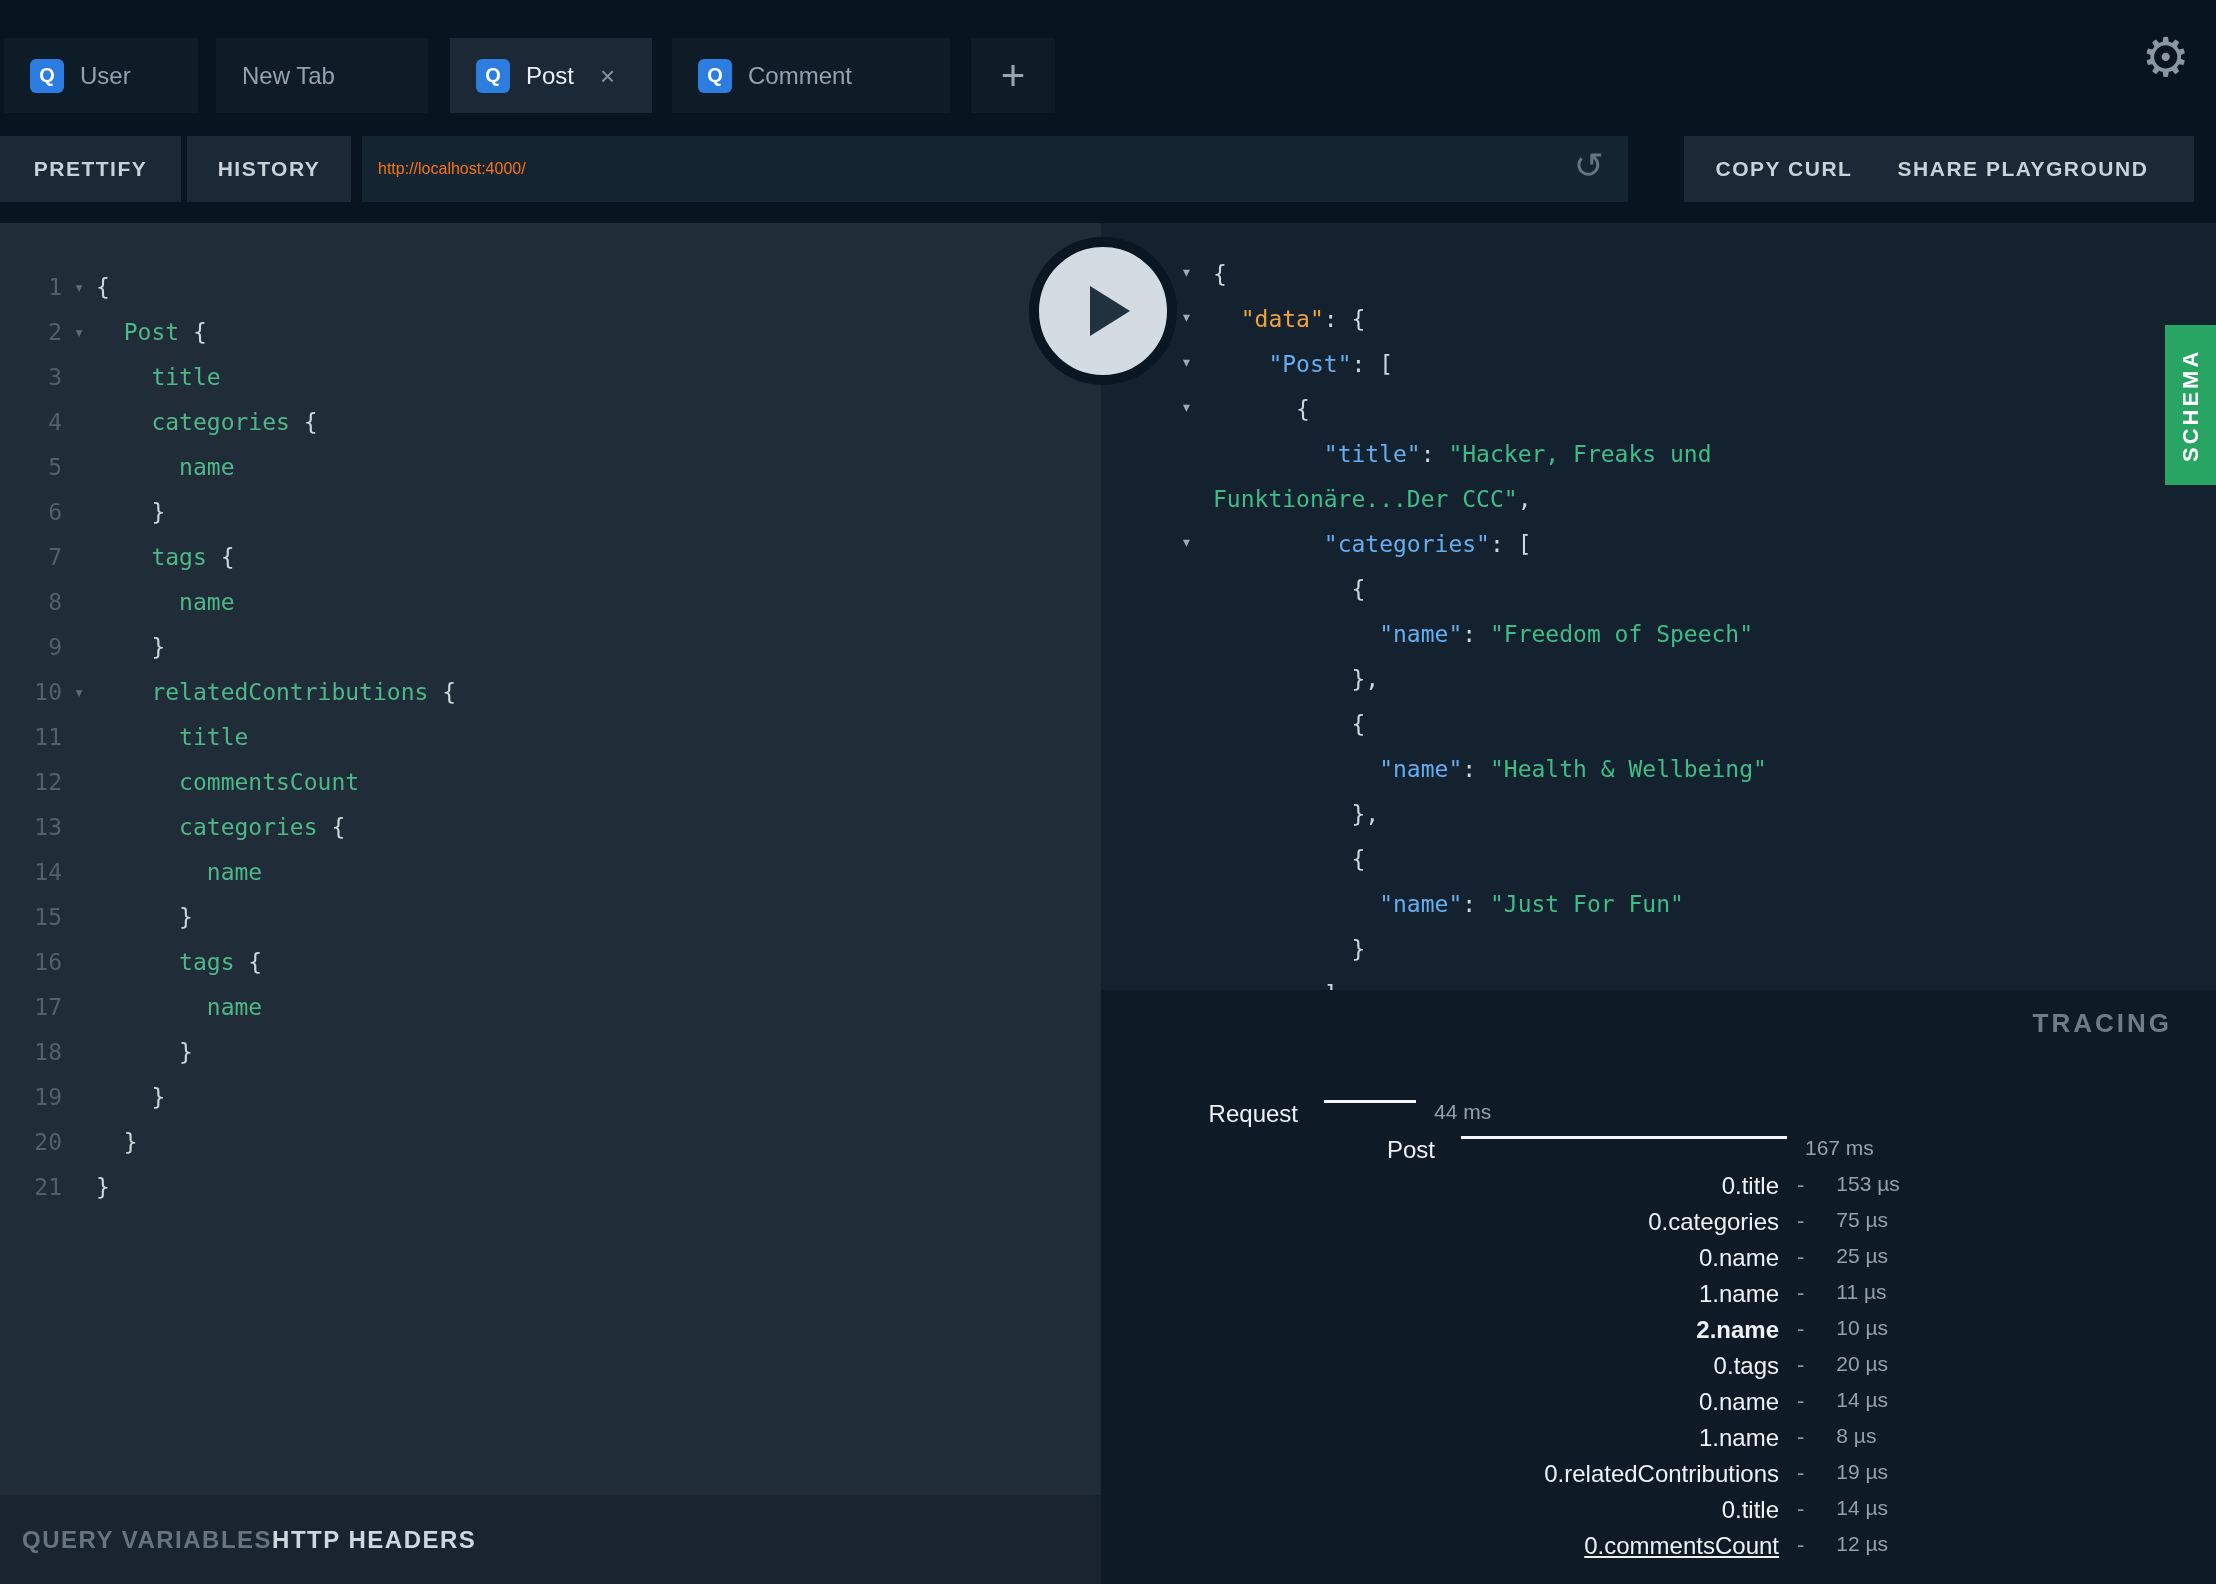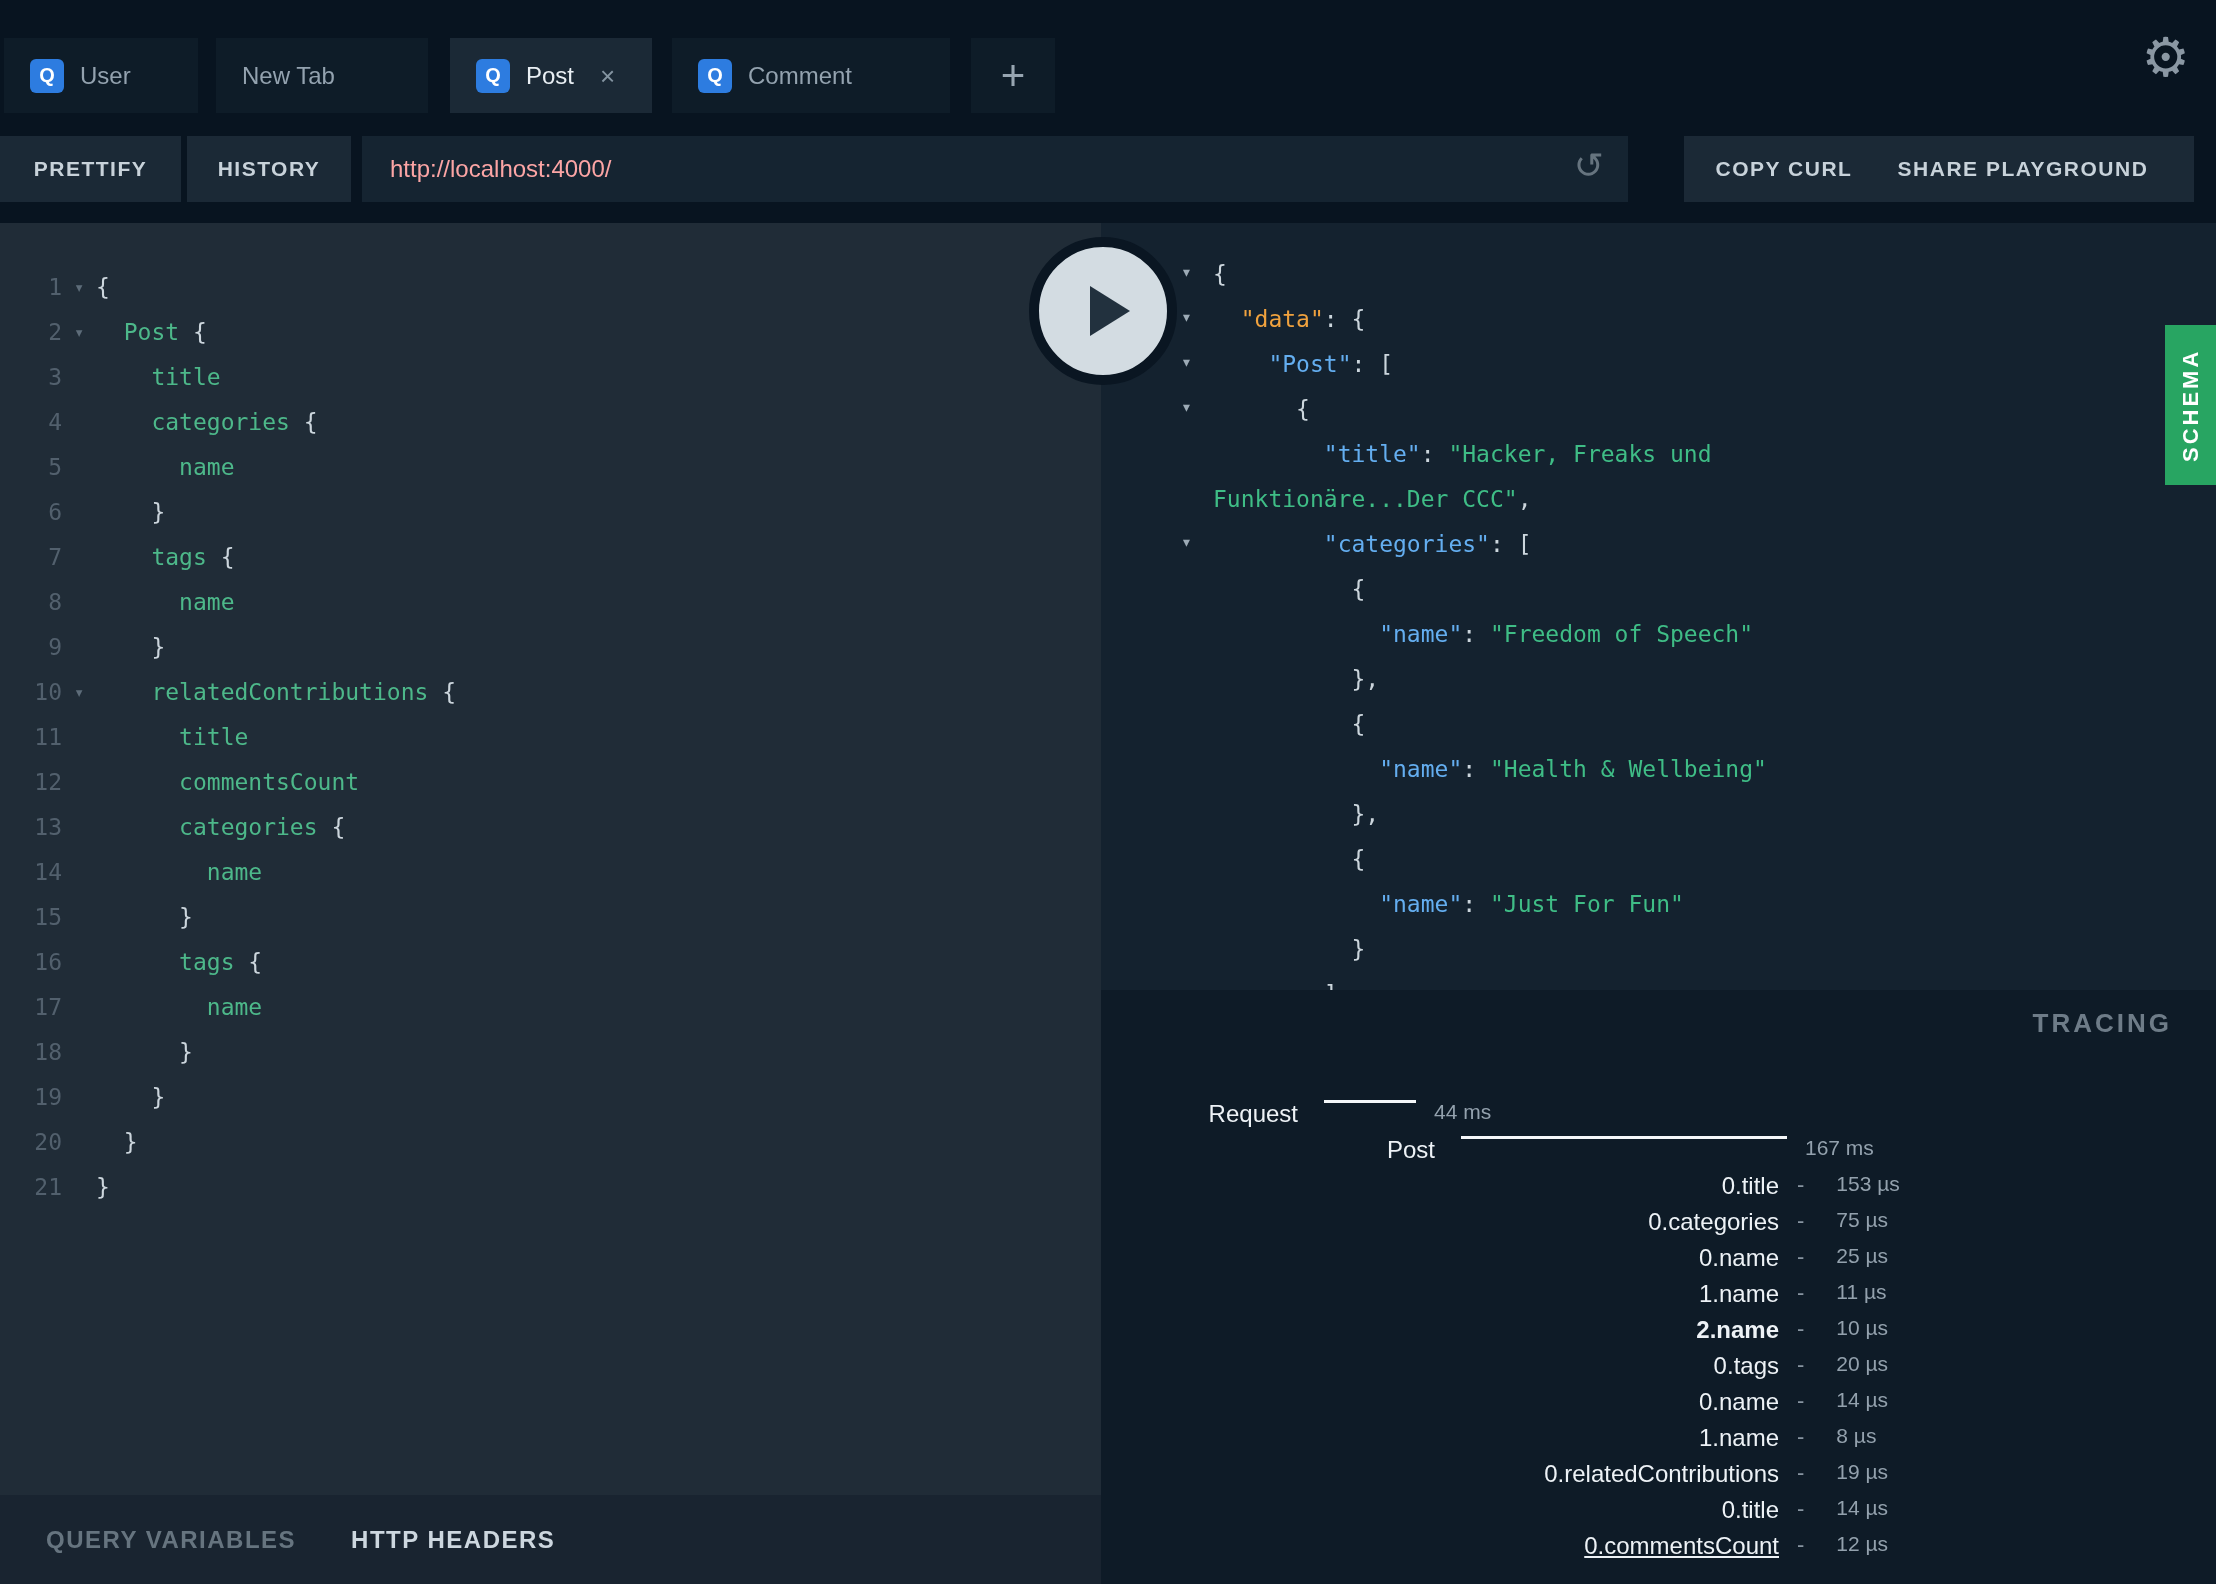--- a/index.html
+++ b/index.html
@@ -44,21 +44,21 @@
     font-size:21px; font-weight:bold; letter-spacing:1.5px;
     font-family:"Liberation Sans", sans-serif; cursor:pointer;
   }
   .b-prettify { left:0;      width:181px; }
   .b-history  { left:187px;  width:164px; }
   .b-copycurl { left:1684px; width:200px; }
   .b-share    { left:1852px; width:342px; }
   .urlwrap { position:absolute; left:362px; top:136px; width:1266px; height:66px; background:#152431; }
   .url {
     width:100%; height:100%; background:transparent; border:none; outline:none;
-    color:#fca5a5; font-size:24px; padding-left:28px;
+    color:#f97316; font-size:16px; padding-left:16px;
     font-family:"Liberation Sans", sans-serif;
   }
   .refresh { position:absolute; right:24px; top:12px; font-size:36px; color:#66747f; line-height:1; cursor:pointer; }
 
   
   .editor-pane {
     position:absolute; left:0; top:223px; width:1101px; height:1272px;
     background:#202c37; overflow:hidden; padding-top:41px;
     font-family:"DejaVu Sans Mono", monospace; font-size:23px;
   }
@@ -113,21 +113,21 @@
   .trace-rows { position:absolute; top:110px; left:0; right:0; }
   .trace-row { height:36px; display:flex; }
   .trace-label { display:inline-block; text-align:right; color:#edf2f6; font-size:24px; flex:0 0 auto; white-space:nowrap; }
   .trace-bar { height:3px; background:#f4f7f9; margin-left:26px; flex:0 0 auto; }
   .trace-dash { color:#8794a0; margin:0 14px 0 18px; font-size:22px; }
   .trace-time { color:#93a1ad; font-size:21px; margin-left:18px; white-space:nowrap; }
 
   
   .footer {
     position:absolute; left:0; top:1495px; width:1101px; height:89px;
-    background:#192430; display:flex; align-items:center; gap:55px; padding-left:46px;
+    background:#192430; display:flex; align-items:center; padding-left:22px;
   }
   .footer span { font-size:24px; font-weight:bold; letter-spacing:1.5px; color:#66747f; cursor:pointer; }
   .footer span.bright { color:#cdd7df; }
 </style>
 </head>
 <body>
 
 <header class="topbar">
   <div class="tabs">
 

